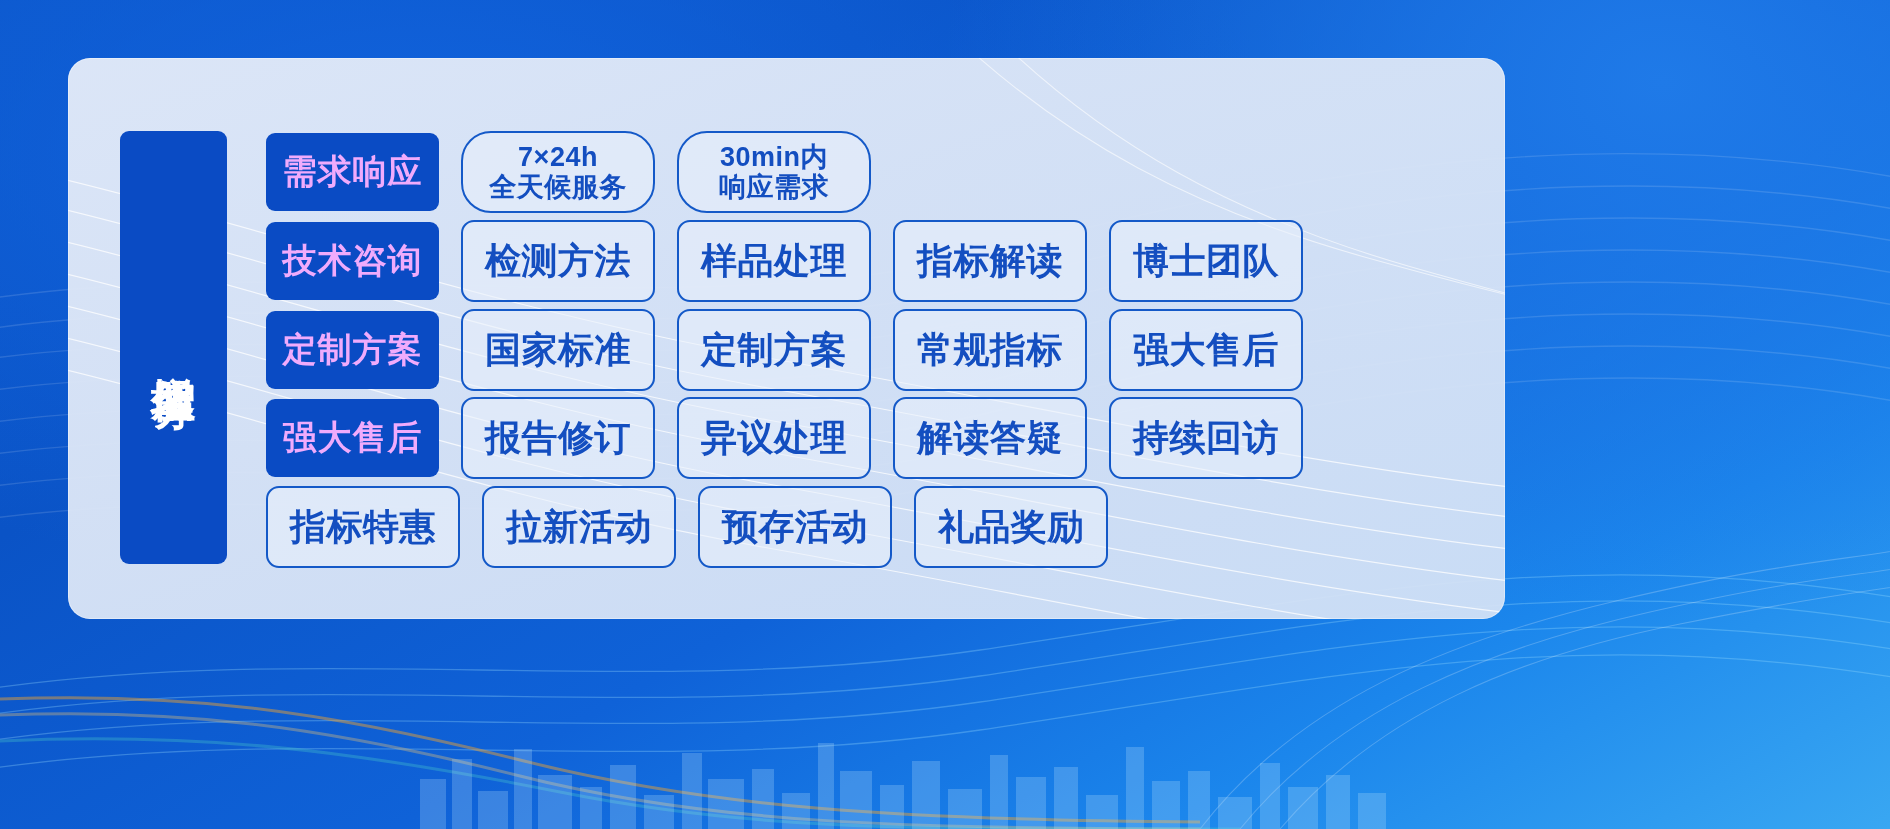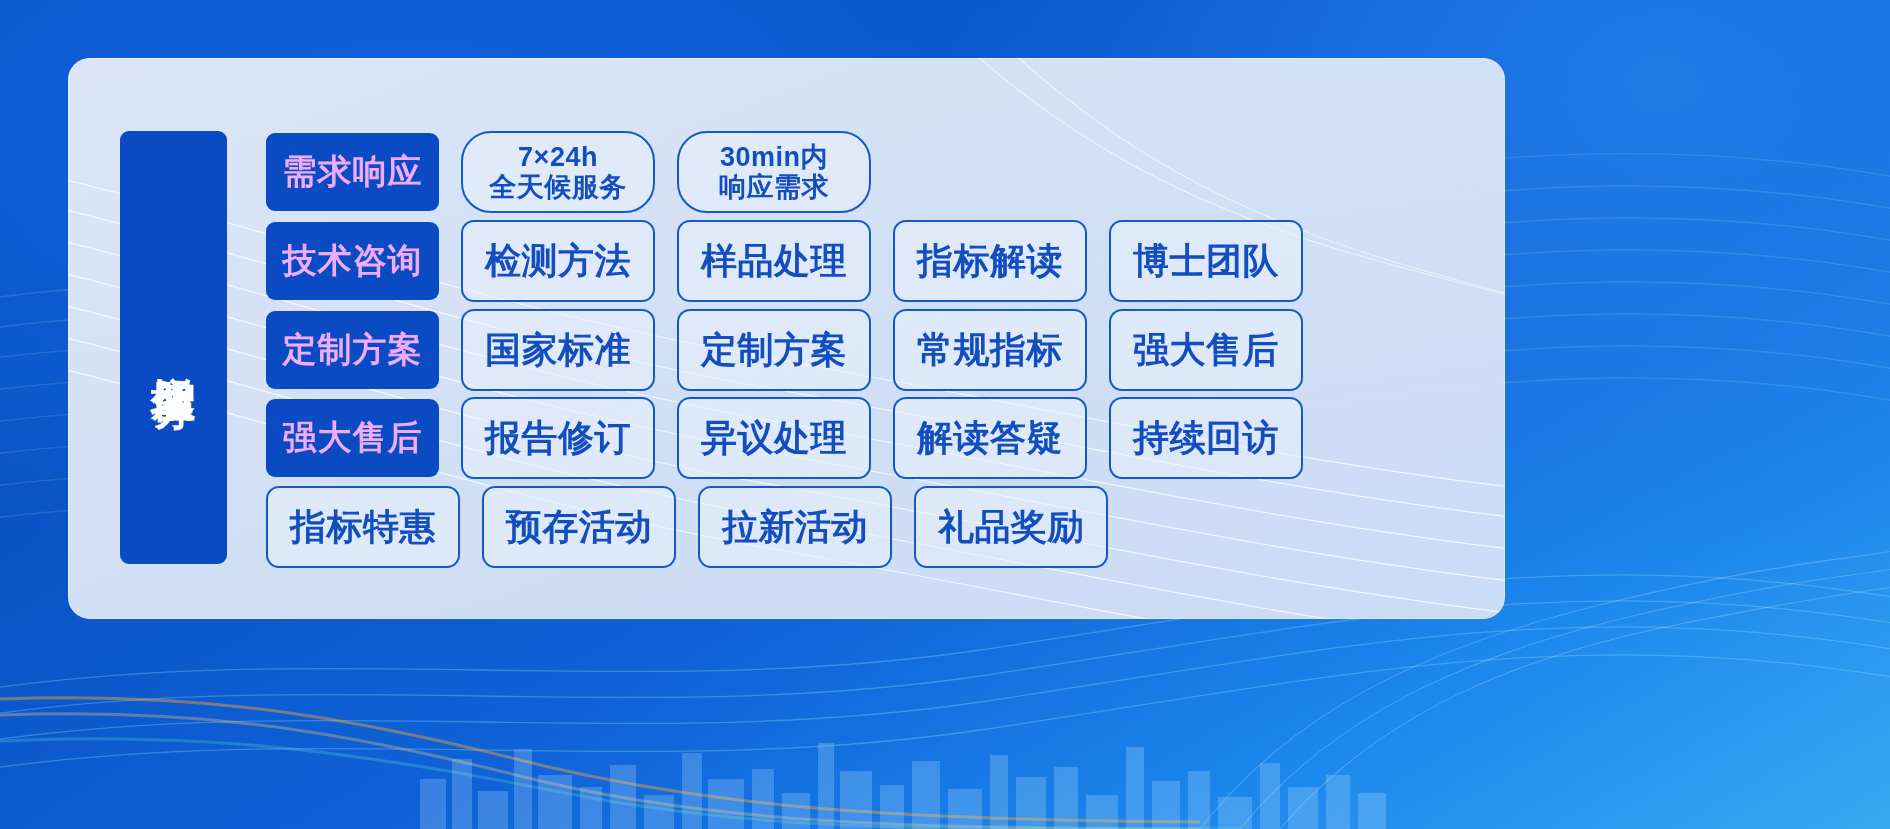--- a/index.html
+++ b/index.html
@@ -240,29 +240,29 @@
         </div>
       </div>
       <div class="row" style="top: 486px; left: 266px;">
         <div class="card">
           <div>
             <span class="l1">指标特惠</span>
           </div>
         </div>
         <div class="card">
           <div>
+            <span class="l1">拉新活动</span>
+          </div>
+        </div>
+        <div class="card">
+          <div>
             <span class="l1">预存活动</span>
           </div>
         </div>
         <div class="card">
           <div>
-            <span class="l1">拉新活动</span>
-          </div>
-        </div>
-        <div class="card">
-          <div>
             <span class="l1">礼品奖励</span>
           </div>
         </div>
       </div>
     </div>
 
 </div>
 
 </body></html>

